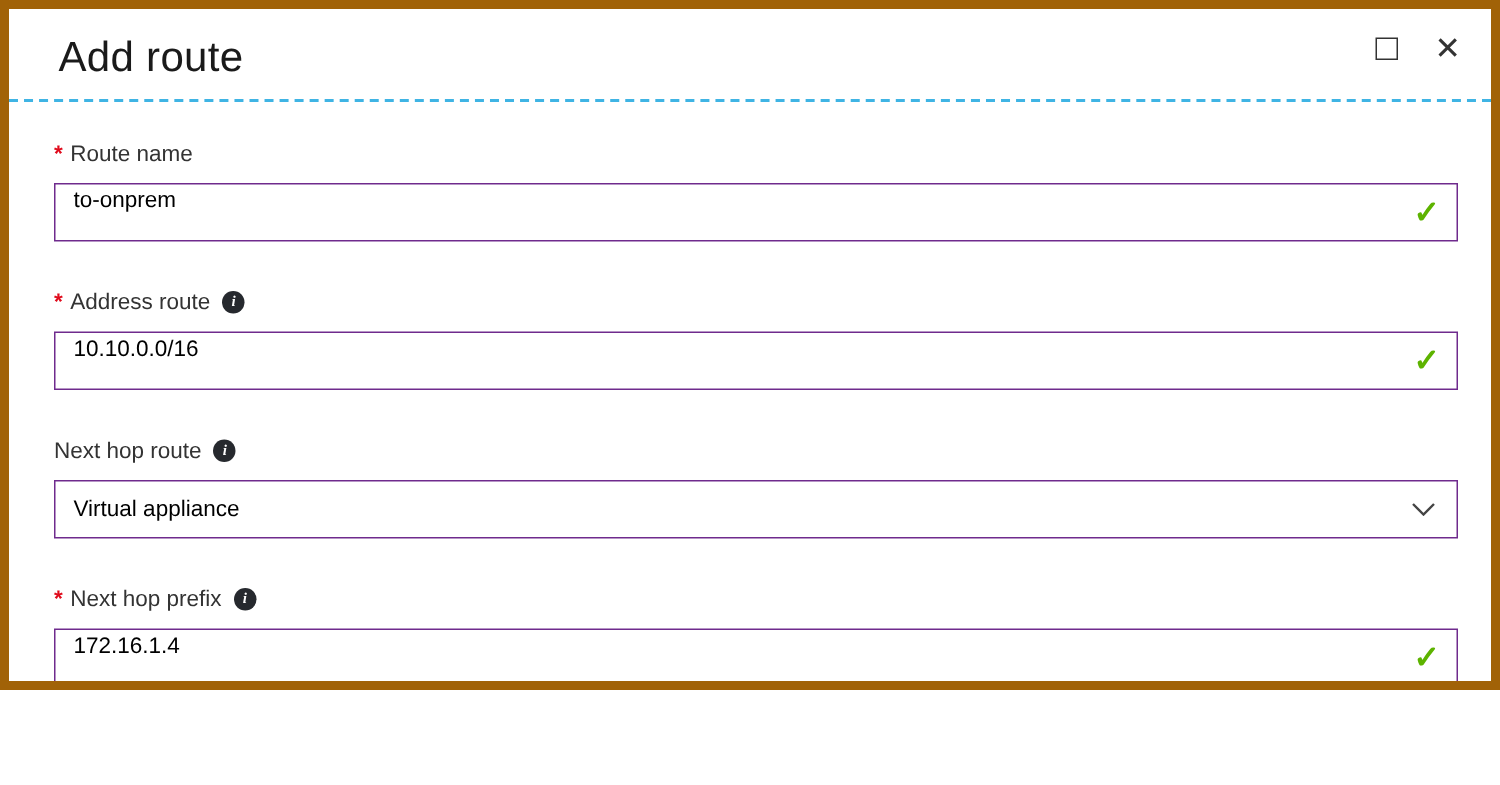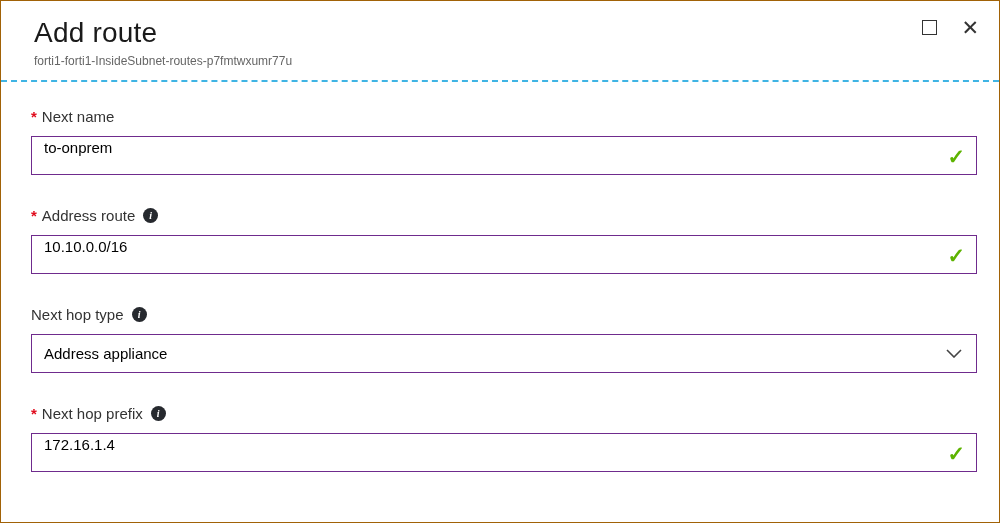--- a/index.html
+++ b/index.html
@@ -4,23 +4,23 @@
 <style>
   * { margin: 0; padding: 0; box-sizing: border-box; }
   html, body { background: #ffffff; }
   body {
     font-family: "Liberation Sans", sans-serif;
     width: 1000px;
   }
   .blade {
     position: relative;
     width: 1000px;
-    height: 523px;
+    height: 460px;
     background: #ffffff;
-    border: 1px solid #a16207;
+    border: 6px solid #a16207;
     overflow: hidden;
   }
   .blade-header {
     padding: 16px 22px 0 33px;
     position: relative;
   }
   .blade-title {
     font-size: 28px;
     font-weight: 400;
     color: #1a1a1a;
@@ -135,35 +135,34 @@
   }
   .chevron-down { display: inline-flex; align-items: center; }
 </style>
 </head>
 <body>
 
 <div class="blade">
 
   <div class="blade-header">
     <div class="blade-title">Add route</div>
-    <div class="blade-subtitle">forti1-forti1-InsideSubnet-routes-p7fmtwxumr77u</div>
     <div class="window-controls">
       <span class="maximize-btn"></span>
       <button class="close-btn">✕</button>
     </div>
   </div>
 
   <div class="edit-separator"></div>
 
   <div class="form-area">
 
     <div class="field">
       <div class="label-row">
         <span class="required-marker">*</span>
-        <span>Next name</span>
+        <span>Route name</span>
       </div>
       <div class="input-wrap">
         <input class="text-input" type="text" value="to-onprem" style="">
         <span class="valid-check">✓</span>
       </div>
     </div>
 
     <div class="field">
       <div class="label-row">
         <span class="required-marker">*</span>
@@ -171,25 +170,25 @@
         <span class="info-icon">i</span>
       </div>
       <div class="input-wrap">
         <input class="text-input" type="text" value="10.10.0.0/16" style="">
         <span class="valid-check">✓</span>
       </div>
     </div>
 
     <div class="field">
       <div class="label-row">
-        <span>Next hop type</span>
+        <span>Next hop route</span>
         <span class="info-icon">i</span>
       </div>
       <div class="select-box">
-        <span>Address appliance</span>
+        <span>Virtual appliance</span>
         <span class="chevron-down">
           <svg width="16" height="9" viewBox="0 0 16 9">
             <polyline points="1,1 8,8 15,1" fill="none" stroke="#444444" stroke-width="1.6"></polyline>
           </svg>
         </span>
       </div>
     </div>
 
     <div class="field">
       <div class="label-row">

